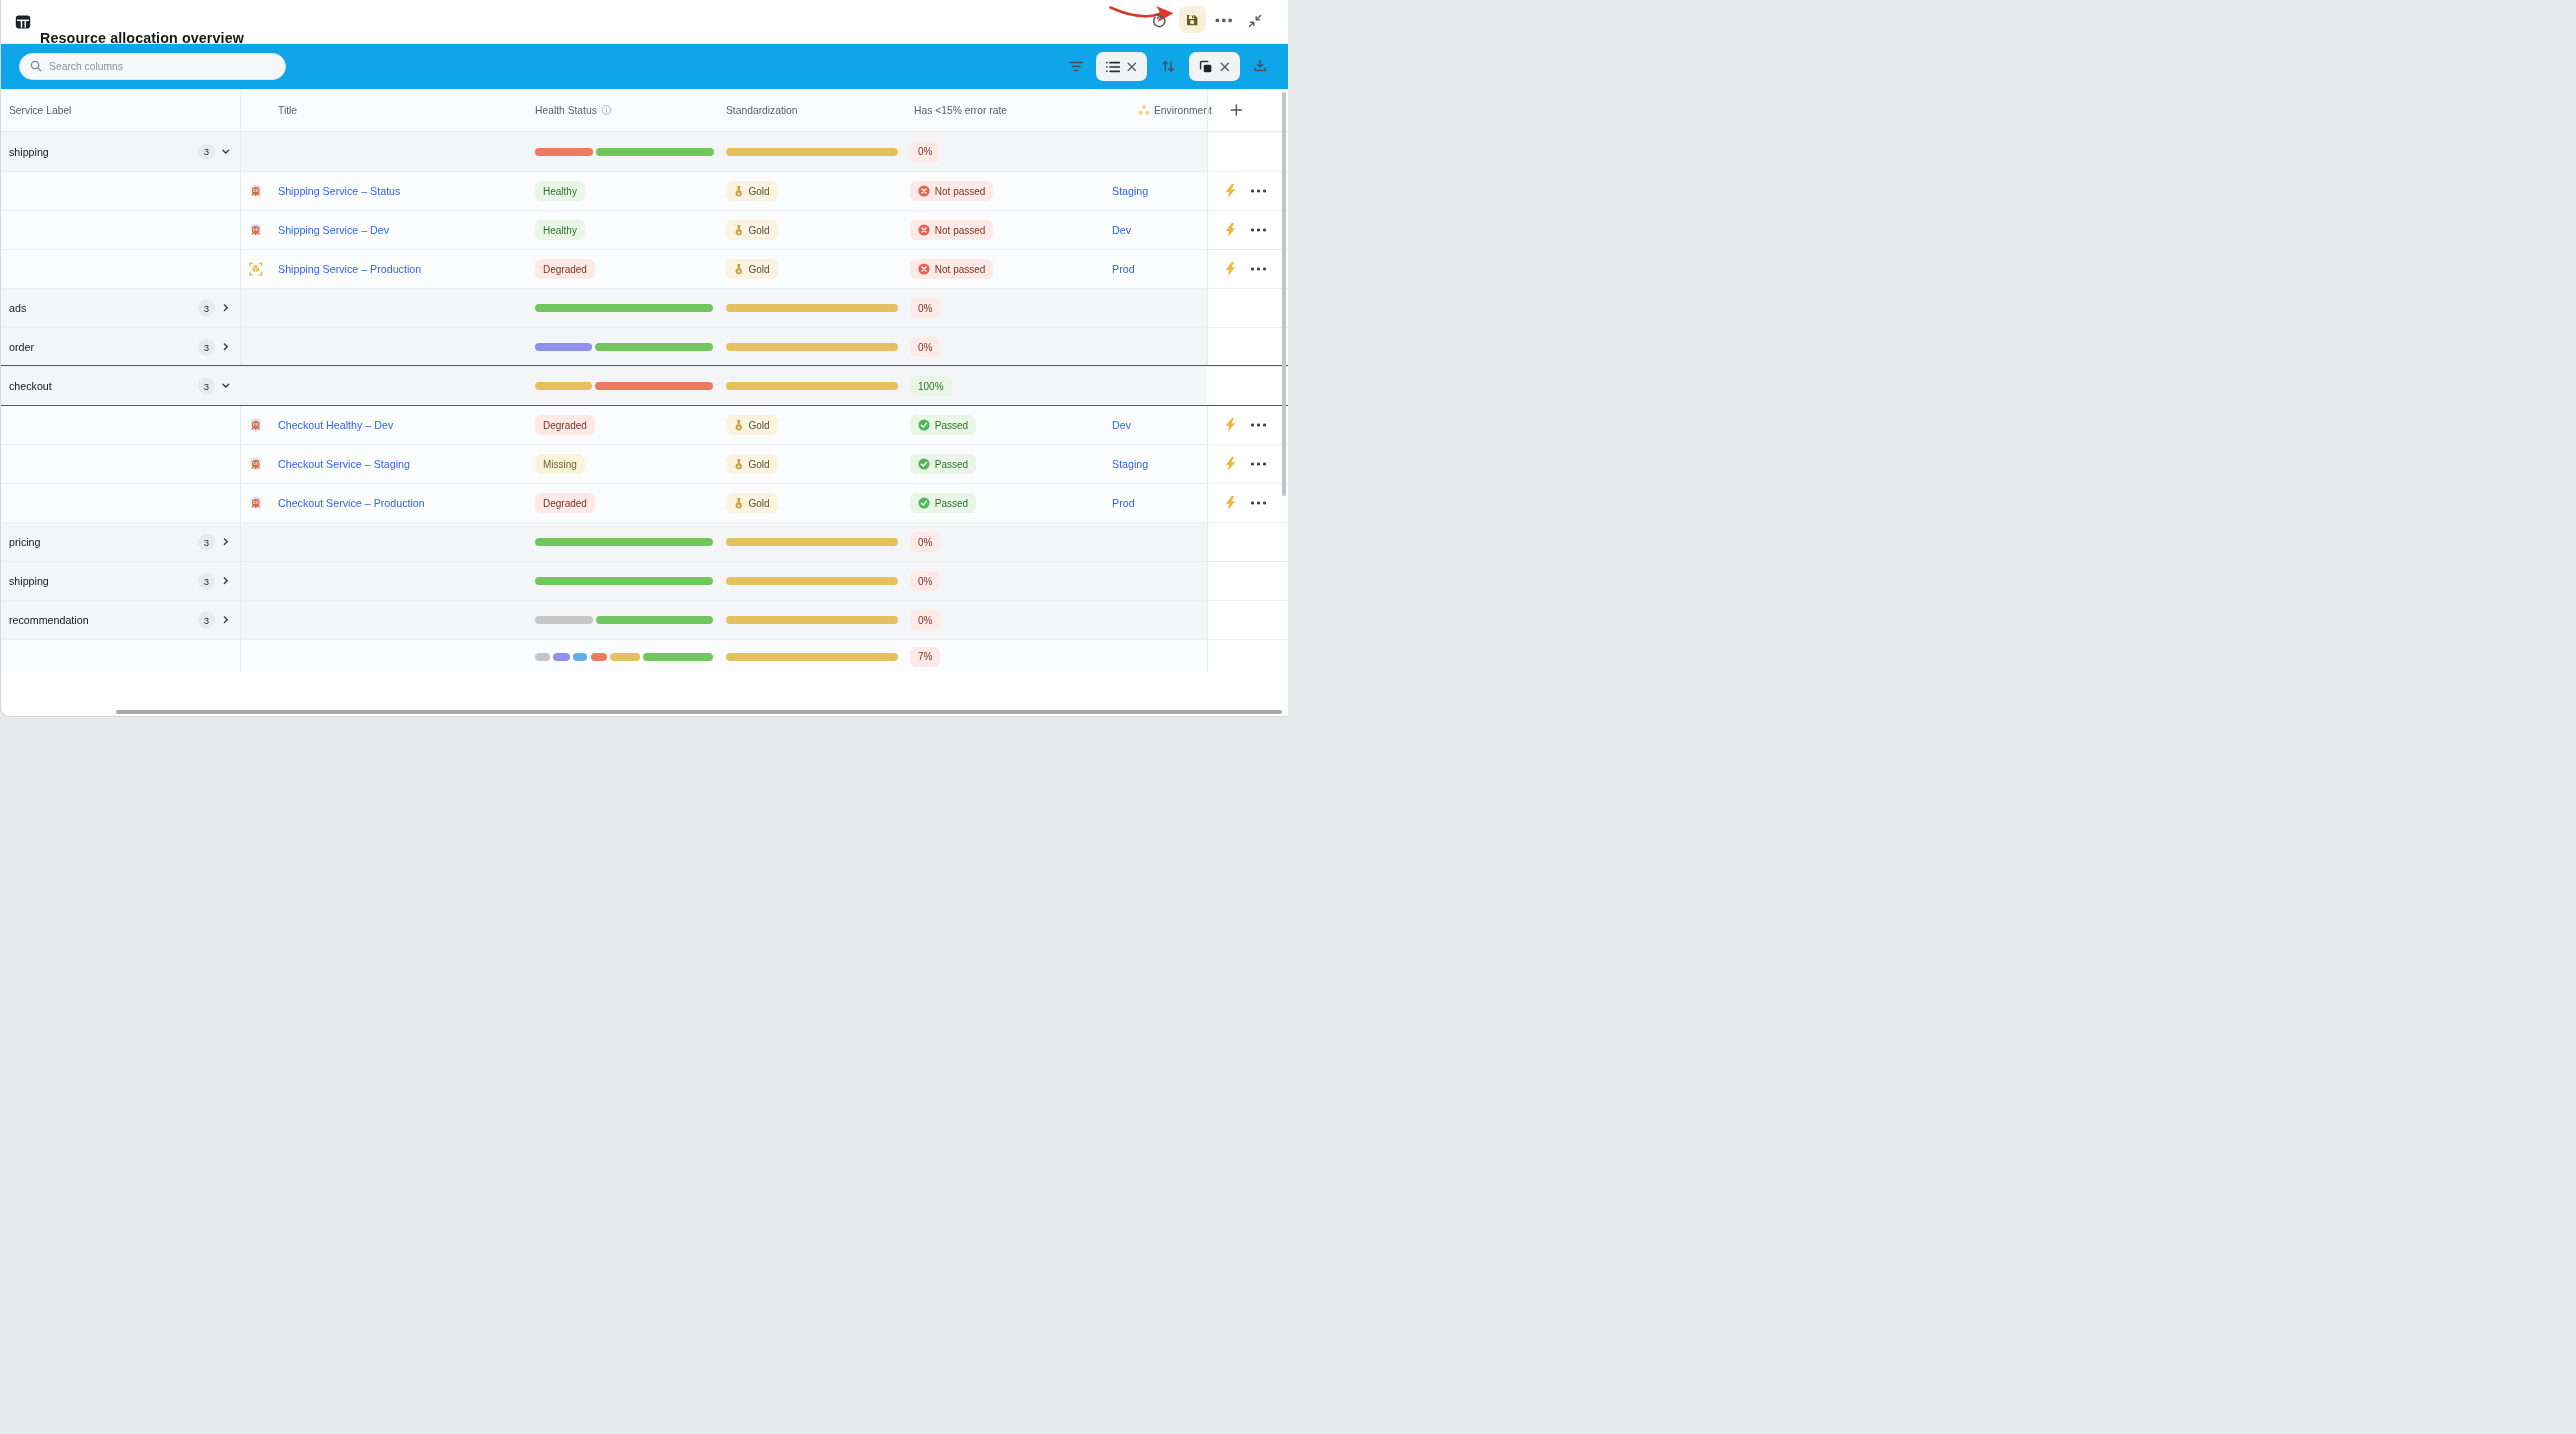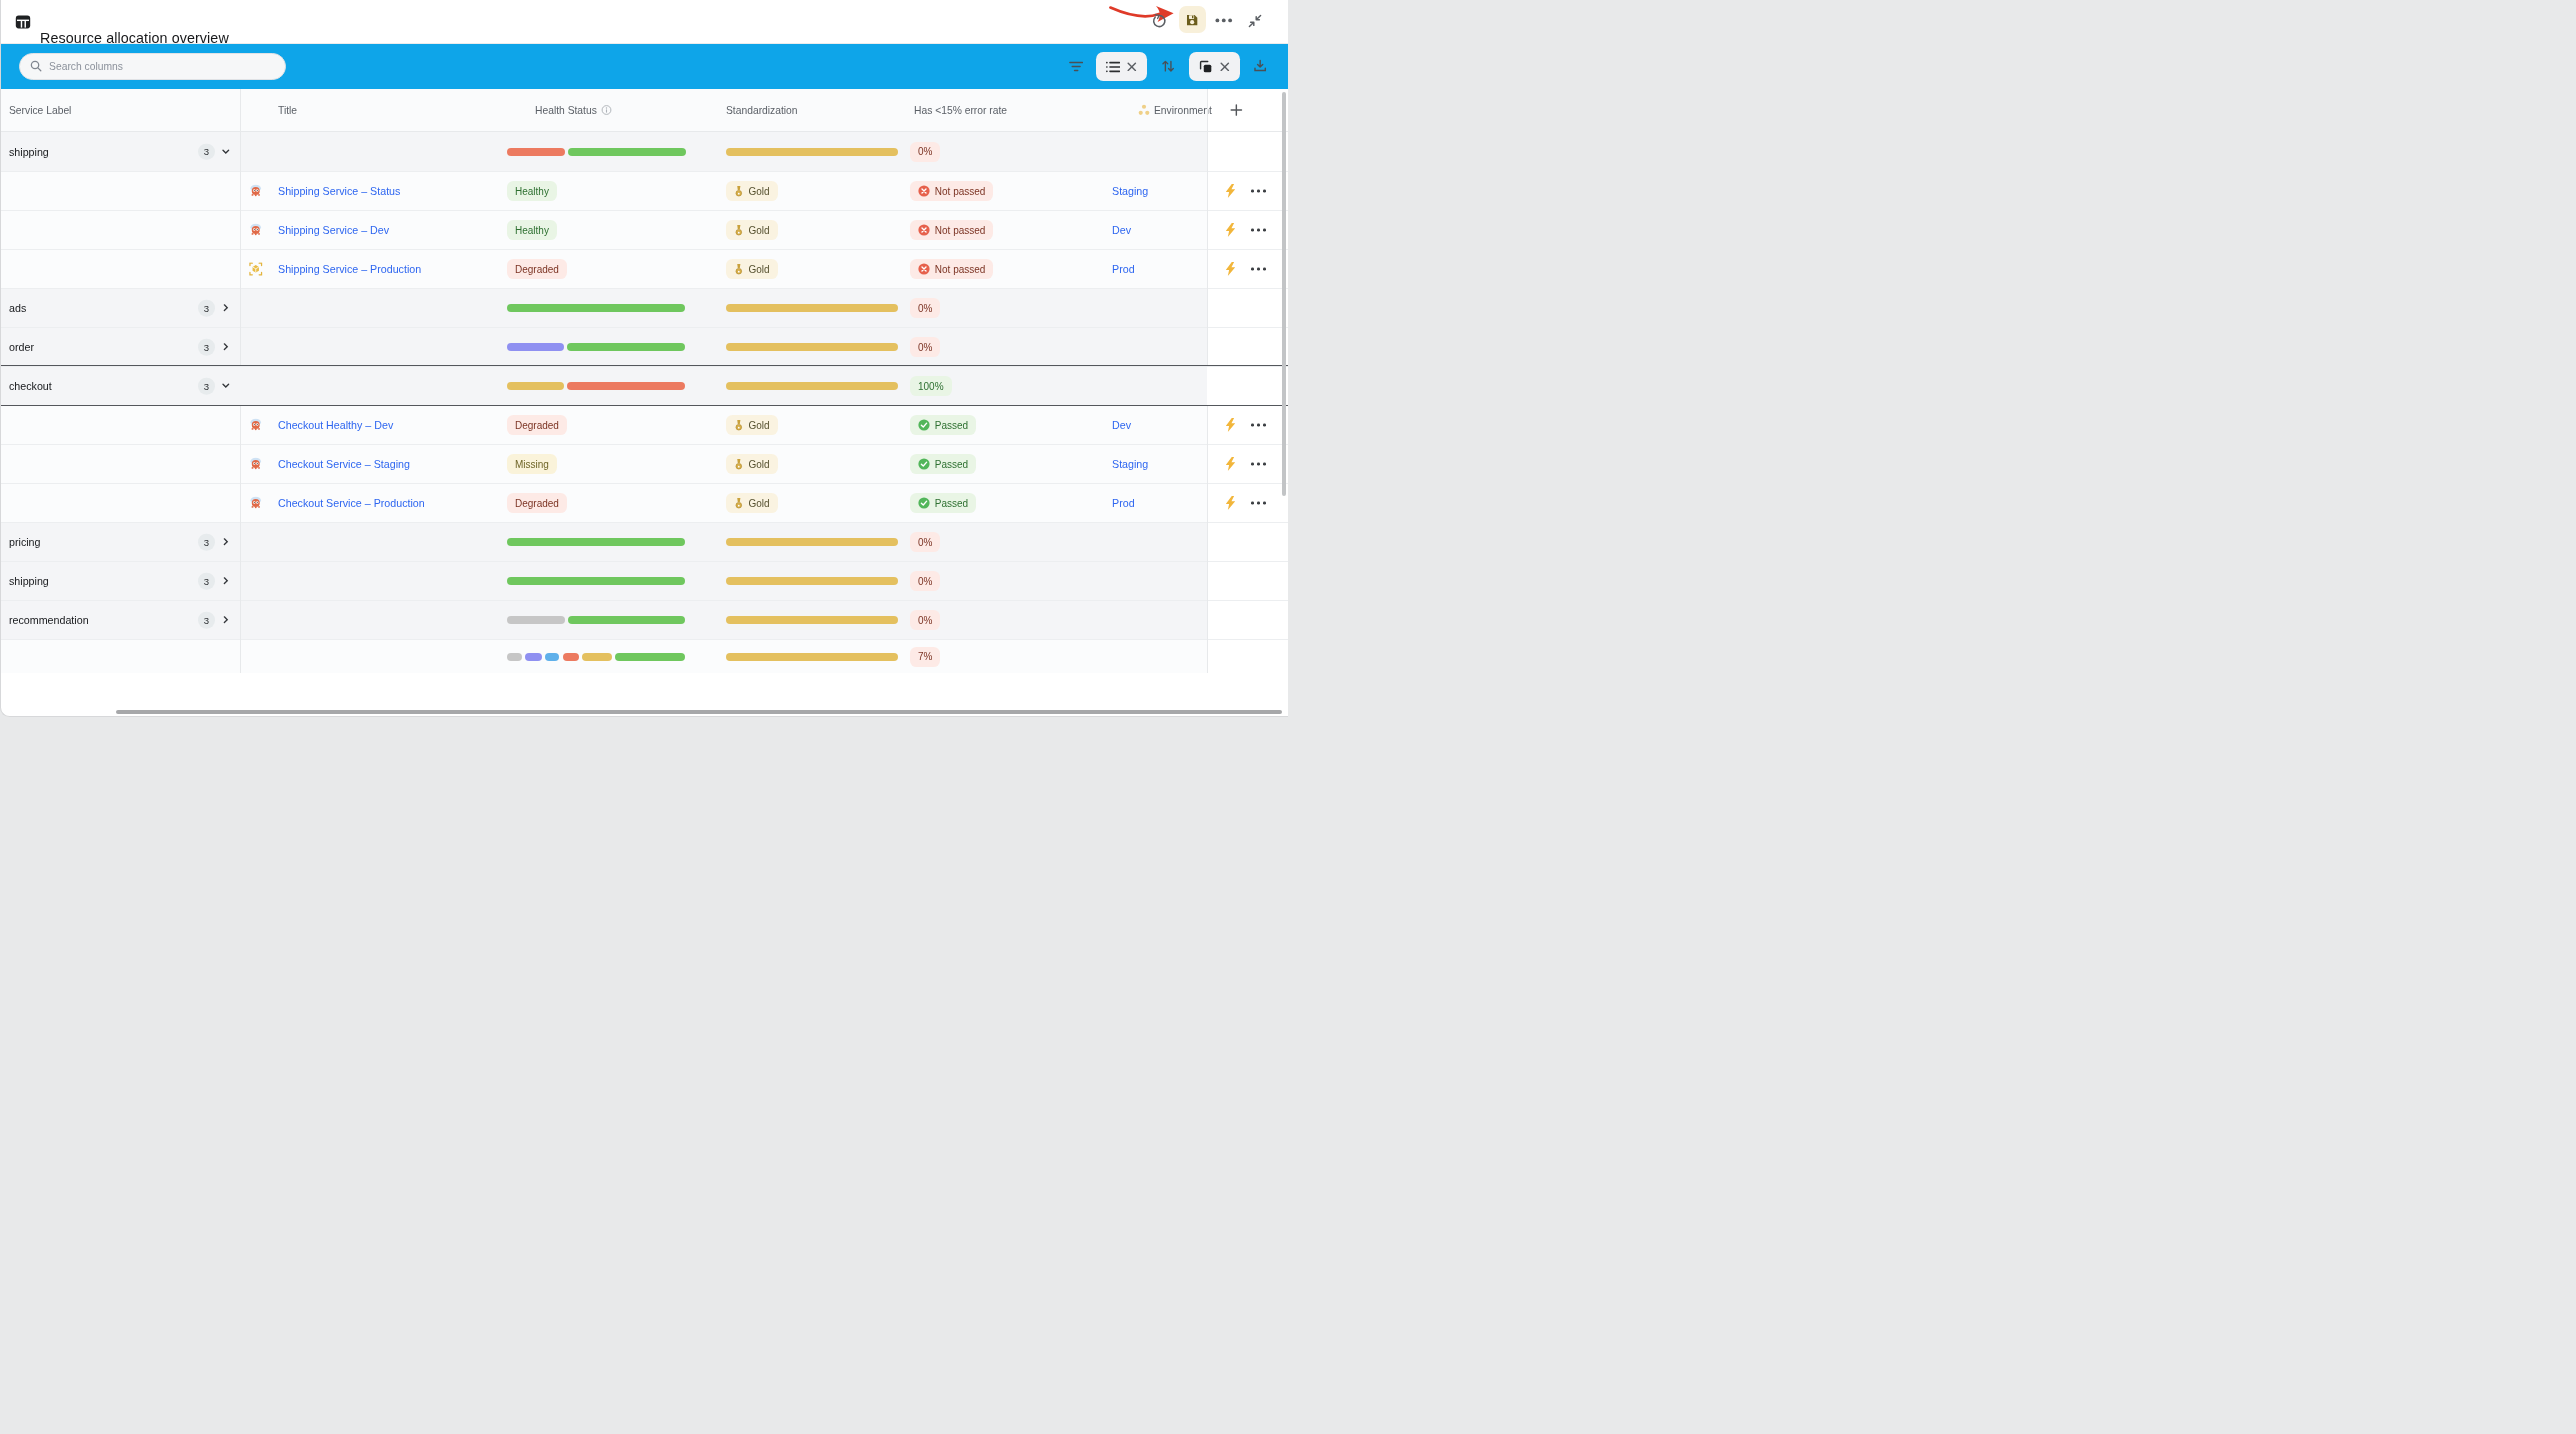--- a/index.html
+++ b/index.html
@@ -2,21 +2,21 @@
 <html style="font-size:12.7px"><head>
 <meta charset="utf-8">
 <style>
   * { margin:0; padding:0; box-sizing:border-box; }
   html,body { background:#e8e9ea; font-family:"Liberation Sans", sans-serif; }
   .app{ position:relative; width:1288px; height:717px; background:#fff; overflow:hidden;
         border-left:0.8px solid #d7d8da; border-bottom:0.8px solid #d7d8da; border-radius:0 0 0 9.6px; }
 
   
   .titlebar{ position:relative; height:44px; border-bottom:0.8px solid #ebeced; display:flex; align-items:center; padding-left:13.5px; background:#fff; }
-  .titlebar h1{ font-size:14.3px; font-weight:400; color:#17181a; margin-left:9.6px; letter-spacing:0.1px;margin-top:32px; }
+  .titlebar h1{ font-size:14.3px; font-weight:700; color:#17181a; margin-left:9.6px; letter-spacing:0.1px;margin-top:32px; }
   .iconbtn{ display:flex; align-items:center; justify-content:center; background:none; border:none; cursor:pointer; }
   .tb-btn{ position:absolute; width:22px; height:22px; top:9.6px; }
   .save-btn{ position:absolute; left:1178px; top:6.4px; width:27px; height:27px; border-radius:7.2px; background:#f8f0da; border:none; display:flex; align-items:center; justify-content:center; cursor:pointer; }
   .arrow-annot{ position:absolute; left:1107px; top:2.4px; pointer-events:none; }
 
   
   .toolbar{ position:relative; height:45px; background:#0ea5e9; }
   .search{ position:absolute; left:18.3px; top:8.8px; width:267px; height:27px; border:0.8px solid #e0e2e5; background:#f6f7f8; border-radius:13.5px; display:flex; align-items:center; padding:0 9.6px; gap:7.2px; }
   .search input{ border:none; outline:none; background:transparent; font-size:10.3px; color:#33363a; width:100%; font-family:"Liberation Sans",sans-serif; }
   .search input::placeholder{ color:#8b919b; }
@@ -35,21 +35,21 @@
   .row.group{ background:linear-gradient(90deg,#f4f5f7 0 1206px,#fff 1206px); }
   .row.aggregate{ height:34px; background:linear-gradient(90deg,#fbfcfd 0 1206px,#fff 1206px); }
   .row.selected{ outline:1.6px solid #54575c; outline-offset:-0.8px; z-index:4; }
 
   .cell{ position:absolute; top:50%; transform:translateY(-50%); display:flex; align-items:center; white-space:nowrap; }
   .c-label{ left:8px; font-size:10.7px; font-weight:500; color:#17191c; }
   .c-count{ left:197px; width:16.7px; height:16.7px; border-radius:50%; background:#e7ebed; color:#2b2e31; font-size:9.6px; justify-content:center; }
   .c-chev{ left:218px; width:14.3px; height:14.3px; justify-content:center; cursor:pointer; }
   .c-icon{ left:248px; }
   .c-title{ left:277px; }
-  .c-health{ left:506px; gap:3.2px;border-radius:9px; }
+  .c-health{ left:534px; gap:3.2px;border-radius:9px; }
   .c-std{ left:725px; gap:3.2px; }
   .c-err{ left:909px; }
   .c-env{ left:1111px; }
   .c-bolt{ left:1224px; cursor:pointer; }
   .c-more{ left:1250px; cursor:pointer; gap:3.2px; }
   .dot{ width:2.8px; height:2.8px; border-radius:50%; background:#3c3f43; }
 
   a.lnk{ color:#2e66f0; text-decoration:none; font-size:10.7px; font-weight:500; }
 
   .seg{ height:8px; border-radius:4px; }

